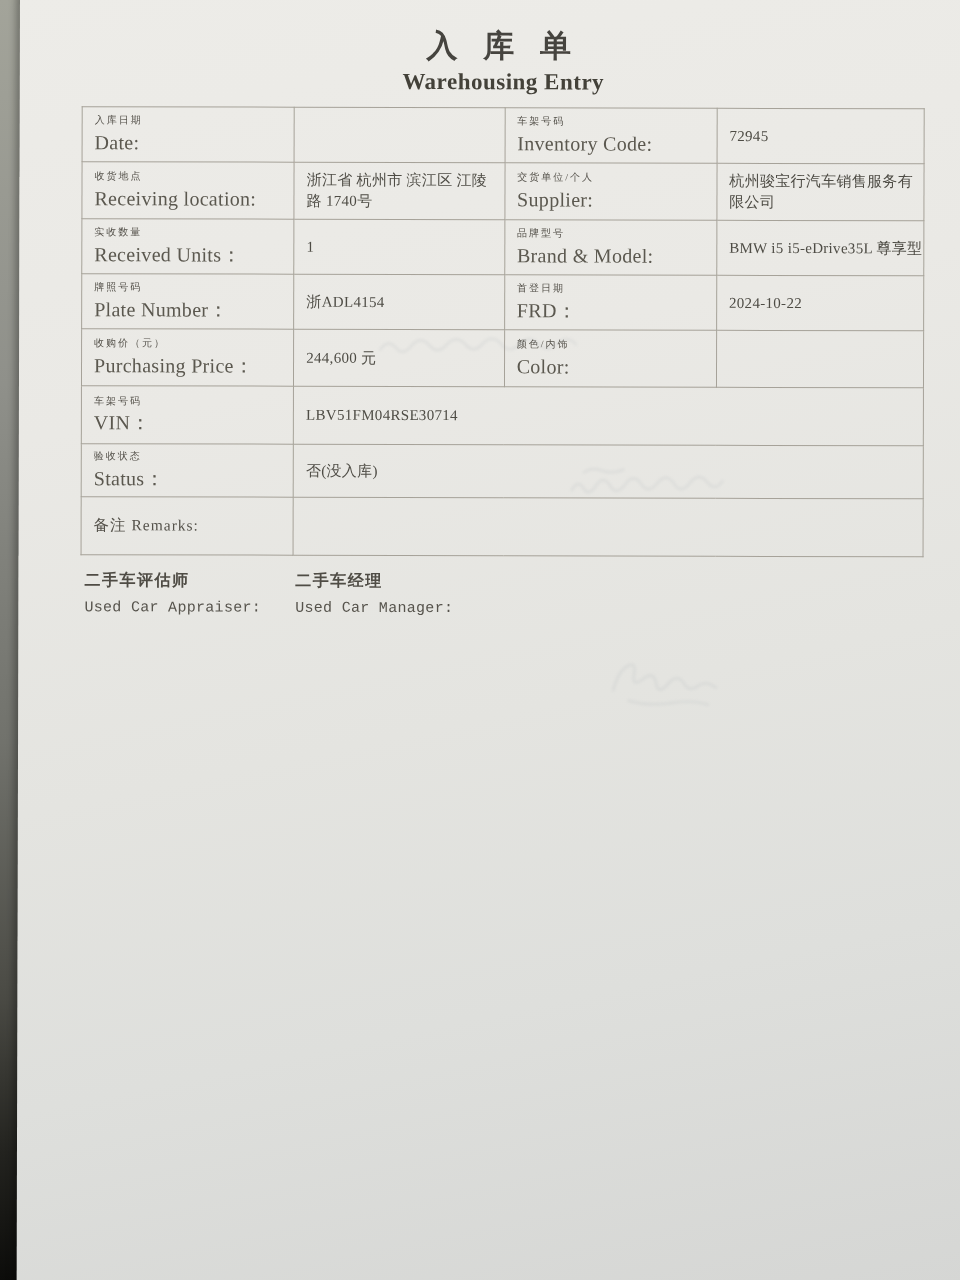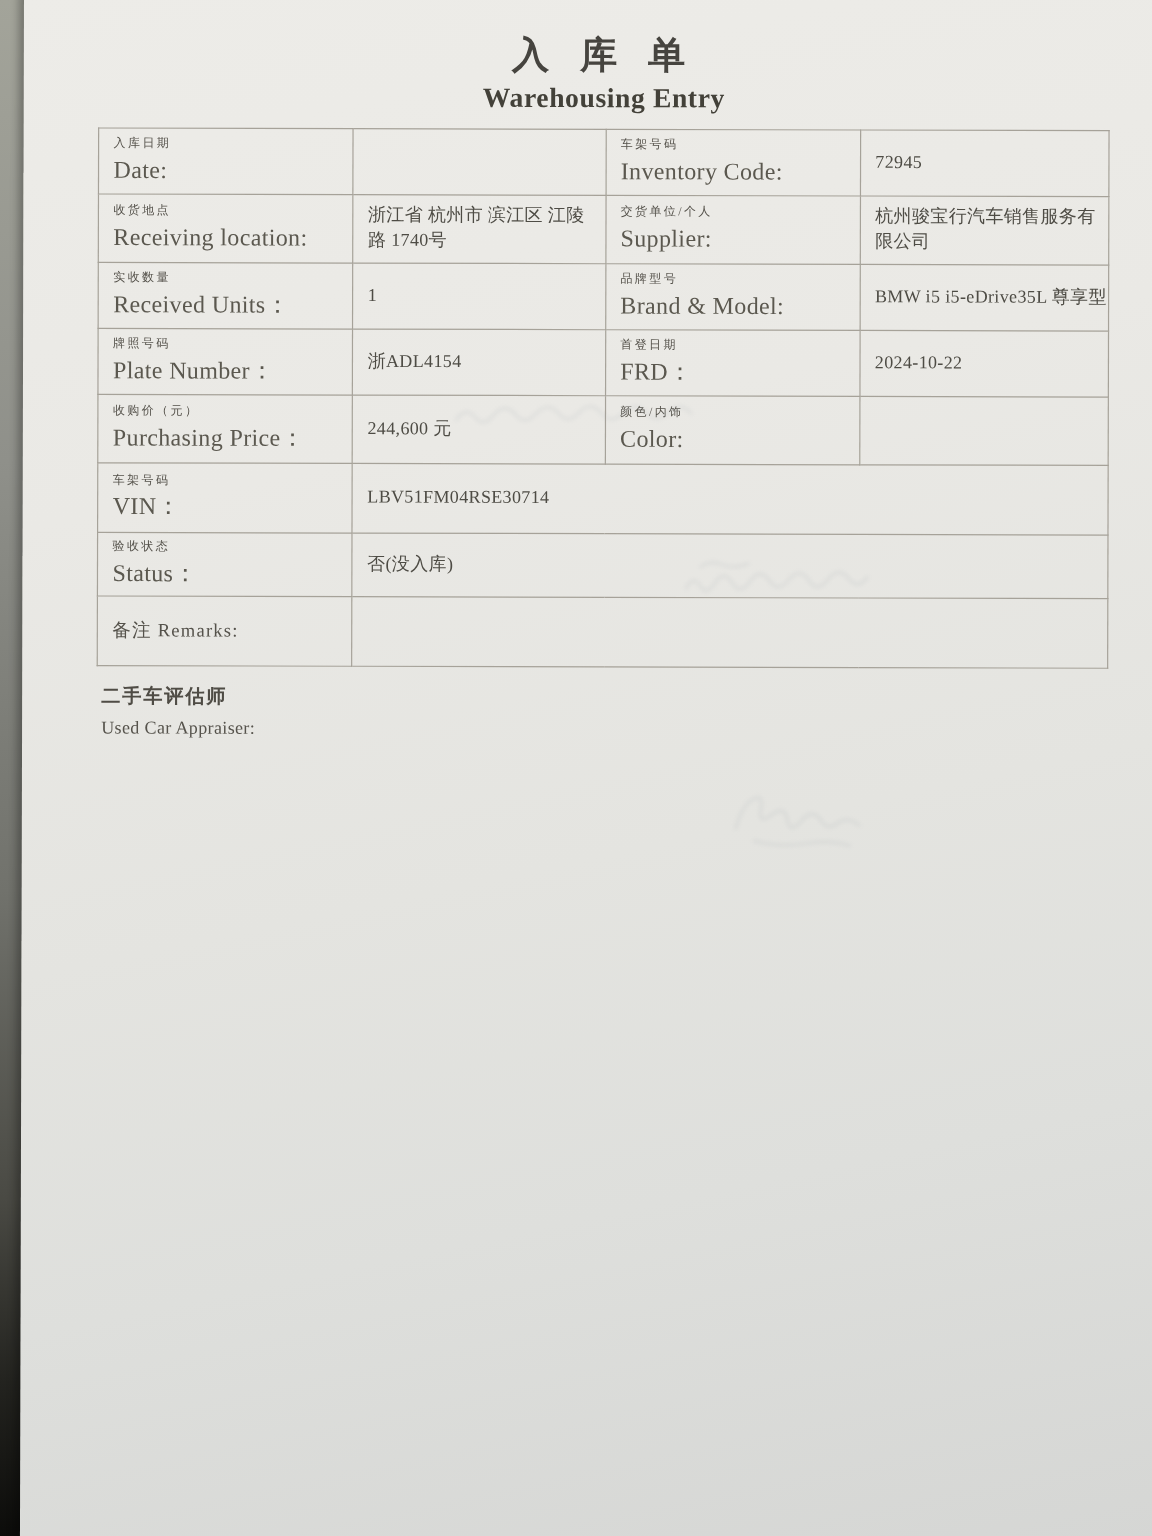--- a/index.html
+++ b/index.html
@@ -30,21 +30,21 @@
     border:1px solid #a6a299;vertical-align:middle;
     padding:4px 10px 4px 12px;overflow:hidden;
   }
   .label-cn{font-size:10px;letter-spacing:2px;color:#54514a;line-height:1.35;}
   .label-en{font-size:20px;color:#5b584f;line-height:1.3;margin-top:2px;letter-spacing:0.3px;}
   .cell-value{font-size:15px;color:#4e4c45;line-height:1.4;letter-spacing:0.3px;word-break:break-word;}
   .remarks-label{font-size:15.5px;letter-spacing:1px;color:#55524b;font-family:Liberation Serif, serif;}
   .signatures{
     position:absolute;left:62px;top:576px;width:843px;display:flex;
   }
-  .sig{width:25%;padding-left:4px;box-sizing:border-box;}
+  .sig{width:25%;padding-left:4px;box-sizing:border-box;font-family:Liberation Mono, monospace;}
   .sig-cn{font-size:16px;font-weight:600;letter-spacing:1.5px;color:#4f4c45;}
   .sig-en{font-size:15px;color:#56534c;margin-top:8px;letter-spacing:0.3px;}
   .bleed{position:absolute;opacity:0.16;filter:blur(1.6px);pointer-events:none;}
   .bleed path{fill:none;stroke:#8d97a0;stroke-width:2;stroke-linecap:round;}
 </style>
 </head>
 <body>
 
 <div class="paper">
 
@@ -166,20 +166,24 @@
       </td>
     </tr>
   </tbody>
     </table>
 
   <div class="signatures">
     <div class="sig">
       <div class="sig-cn">二手车评估师</div>
       <div class="sig-en">Used Car Appraiser:</div>
     </div>
+    <div class="sig">
+      <div class="sig-cn">二手车经理</div>
+      <div class="sig-en">Used Car Manager:</div>
+    </div>
   </div>
 
   <svg class="bleed" style="left:545px;top:465px;" width="230" height="50" viewBox="0 0 230 50">
     <path d="M8 30 q6 -12 12 -2 q5 9 13 -4 q7 -10 14 2 q6 10 15 -3 q8 -11 16 1 q7 10 16 -2 q9 -11 17 2 q7 10 16 -3 q9 -10 17 1 q8 9 15 -2"></path>
     <path d="M20 12 q8 -6 18 -2 q10 4 22 -1"></path>
   </svg>
   <svg class="bleed" style="left:580px;top:650px;" width="130" height="70" viewBox="0 0 130 70">
     <path d="M15 45 q5 -20 15 -25 q8 -4 6 8 q-3 14 8 6 q12 -10 14 4 q2 12 12 0 q9 -11 16 0 q5 9 14 2 q8 -6 18 2"></path>
     <path d="M30 55 q20 6 45 2 q20 -3 35 2"></path>
   </svg>

